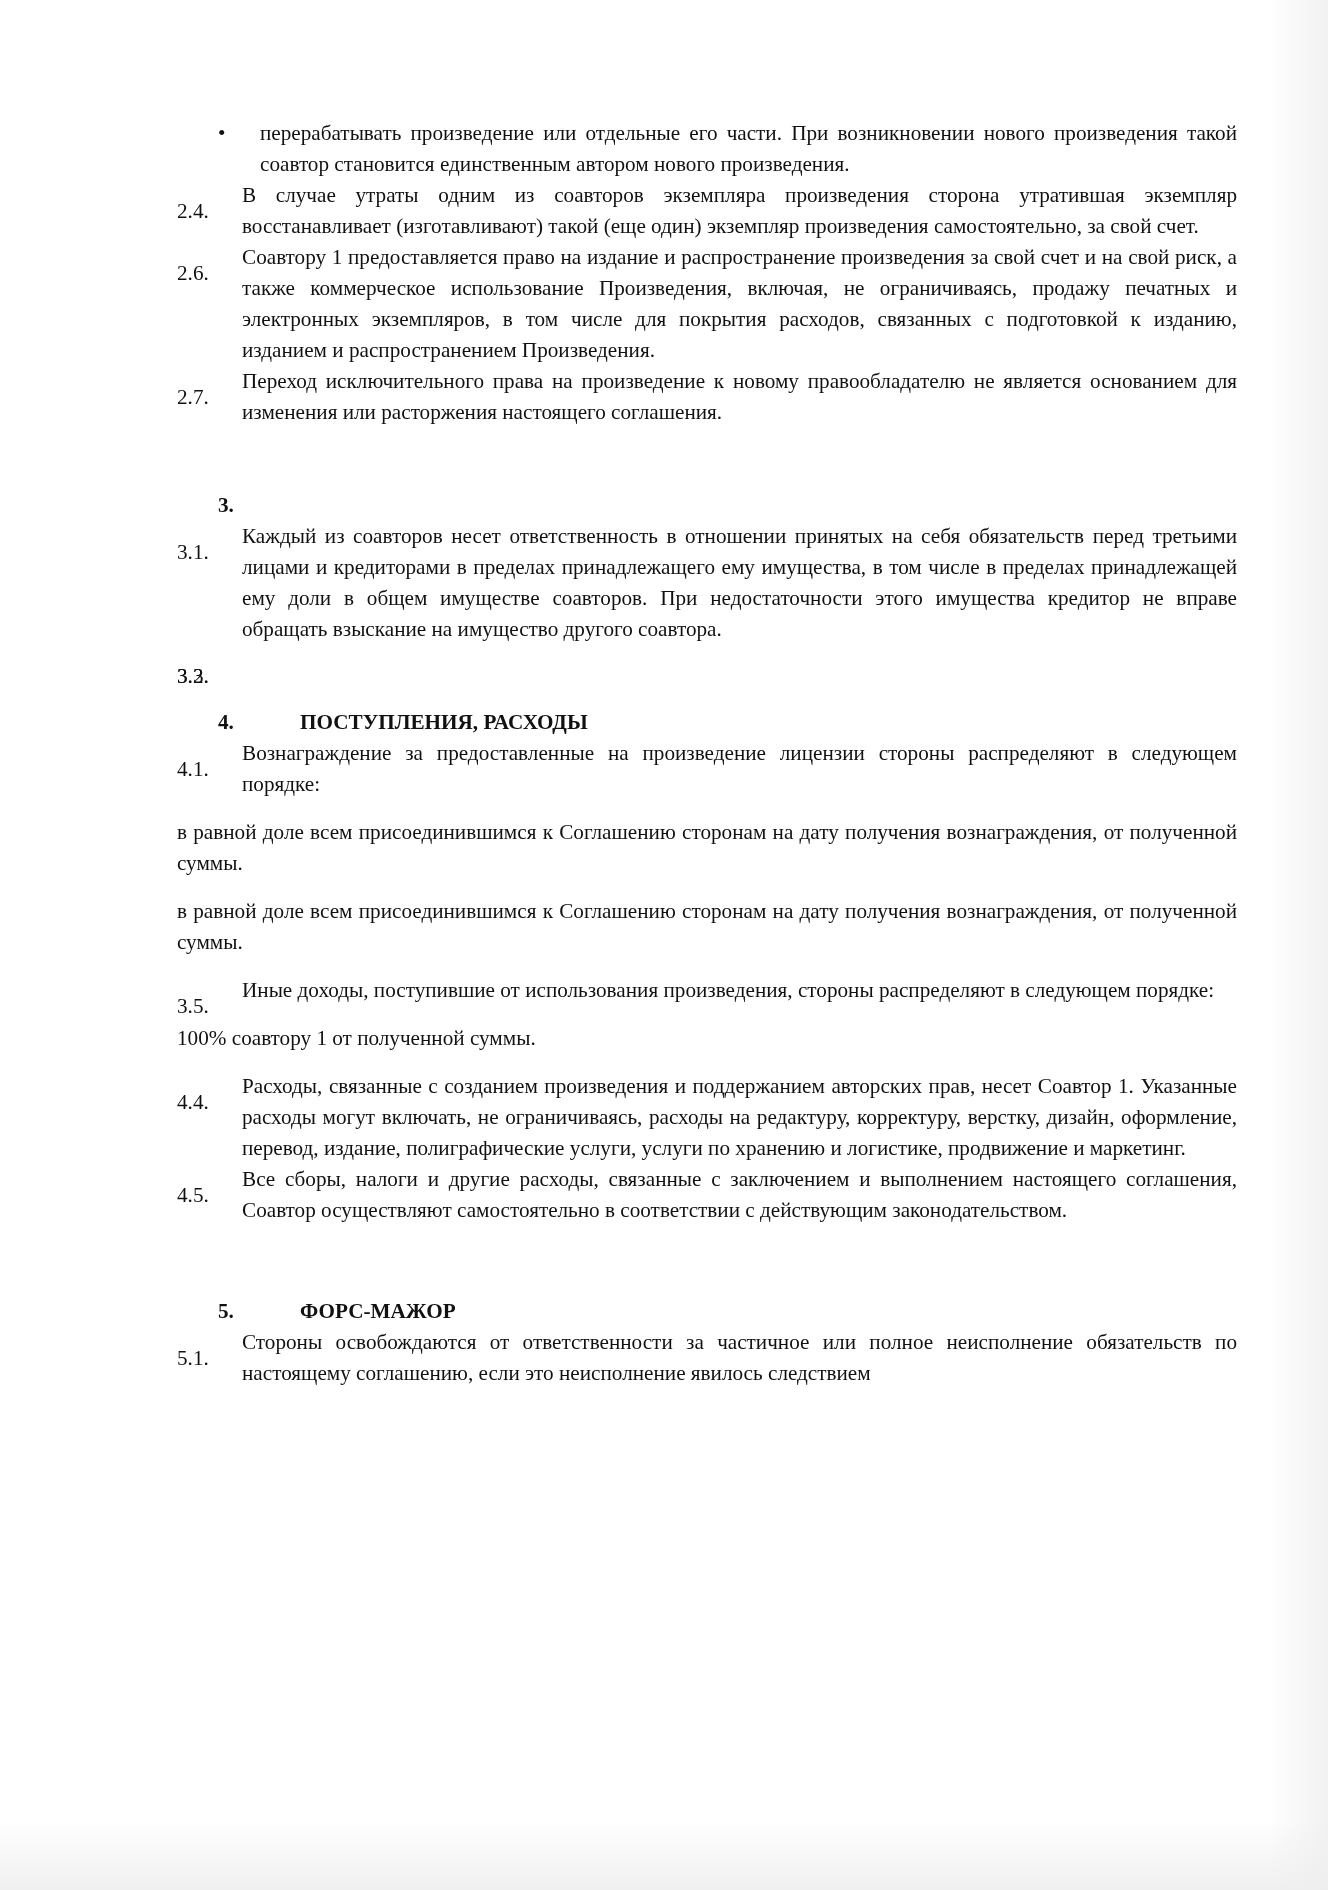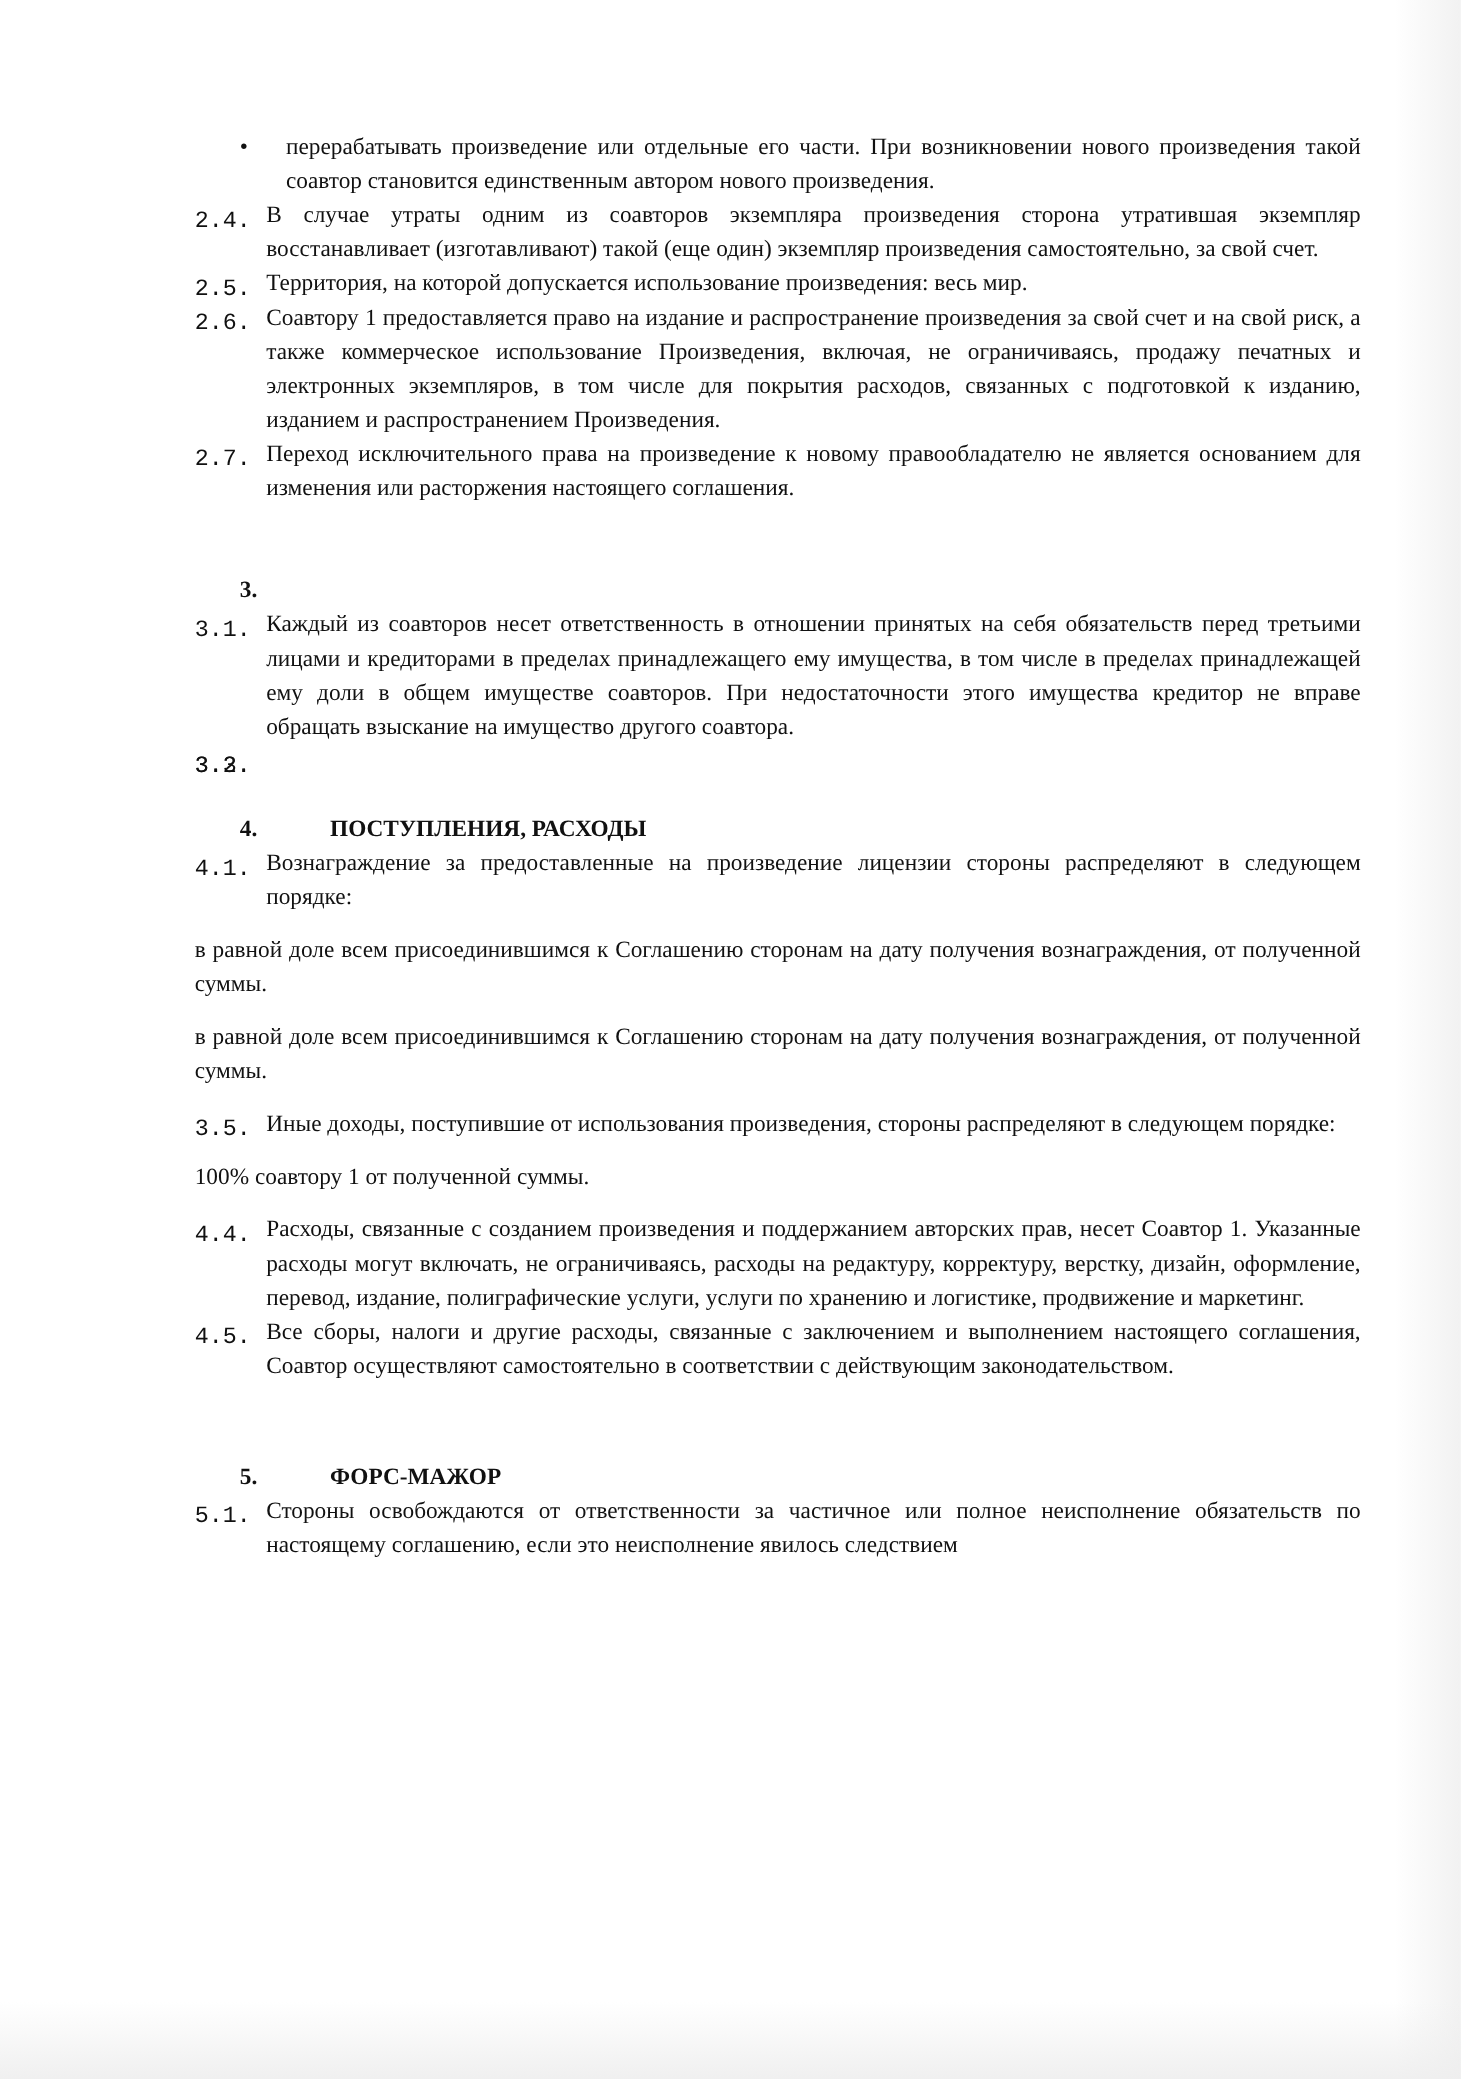--- a/index.html
+++ b/index.html
@@ -20,45 +20,41 @@
     background: linear-gradient(to bottom, rgba(255,255,255,0) 0%, rgba(238,238,238,0.9) 100%);
     pointer-events: none;
   }
   .doc {
     position: absolute; left: 177px; top: 118px; width: 1060px;
     font-size: 21.2px; line-height: 31px;
   }
   .bullet-item { position: relative; padding-left: 83px; text-align: justify; }
   .bullet-item .bullet { position: absolute; left: 41px; top: 0; }
   .clause { position: relative; padding-left: 65px; text-align: justify; }
-  .clause .num { position: absolute; left: 0; top: 6px; font-family: Liberation Mono, monospace; }
+  .clause .num { position: absolute; left: 0; top: 16px; }
   .heading { position: relative; font-weight: bold; height: 31px; margin-top: 62px; }
   .heading .hnum { position: absolute; left: 41px; }
   .heading .htext { position: absolute; left: 123px; }
   .plain { text-align: justify; }
   .gap-after { margin-bottom: 17px; }
   .sec5 { margin-top: 70px; }
 </style>
 </head>
 <body>
 
 <div class="doc">
 
   <div class="bullet-item">
     <span class="bullet">•</span>
     <span>перерабатывать произведение или отдельные его части. При возникновении нового произведения такой соавтор становится единственным автором нового произведения.</span>
   </div>
 
   <div class="clause">
     <span class="num">2.4.</span>
     <span>В случае утраты одним из соавторов экземпляра произведения сторона утратившая экземпляр восстанавливает (изготавливают) такой (еще один) экземпляр произведения самостоятельно, за свой счет.</span>
-  </div>
-  <div class="clause">
-    <span class="num">2.5.</span>
-    <span>Территория, на которой допускается использование произведения: весь мир.</span>
   </div>
   <div class="clause">
     <span class="num">2.6.</span>
     <span>Соавтору 1 предоставляется право на издание и распространение произведения за свой счет и на свой риск, а также коммерческое использование Произведения, включая, не ограничиваясь, продажу печатных и электронных экземпляров, в том числе для покрытия расходов, связанных с подготовкой к изданию, изданием и распространением Произведения.</span>
   </div>
   <div class="clause">
     <span class="num">2.7.</span>
     <span>Переход исключительного права на произведение к новому правообладателю не является основанием для изменения или расторжения настоящего соглашения.</span>
   </div>
 

